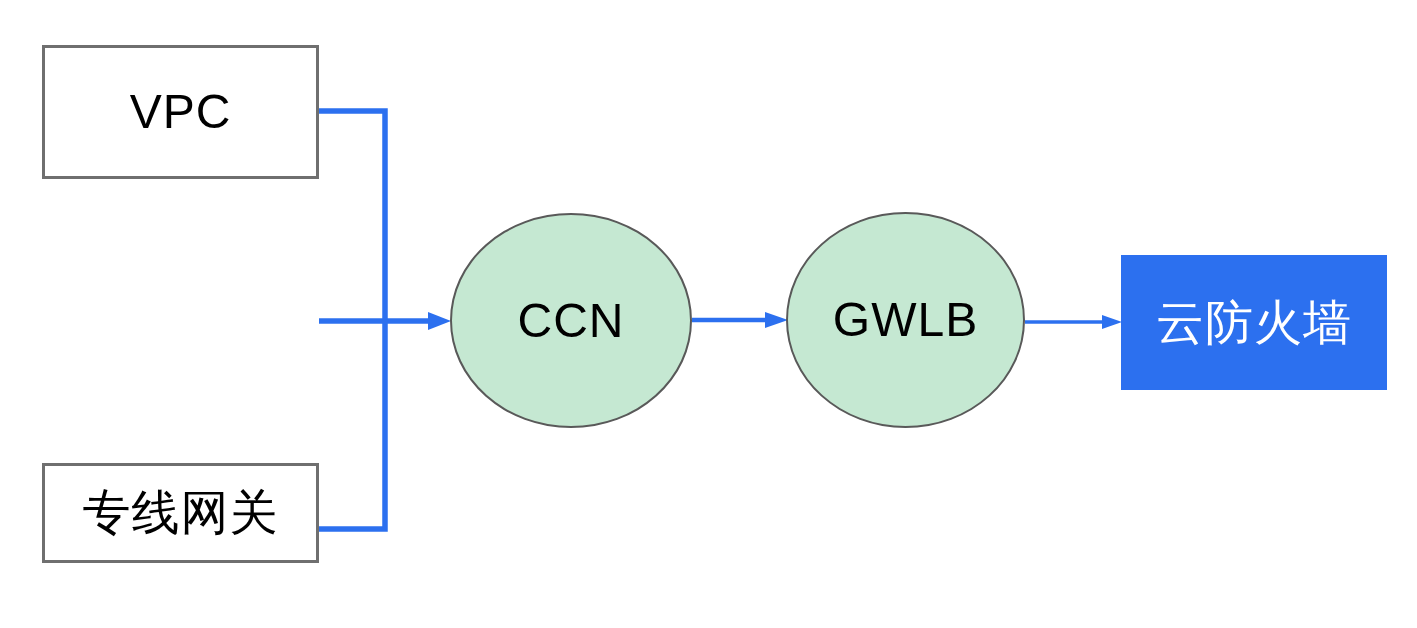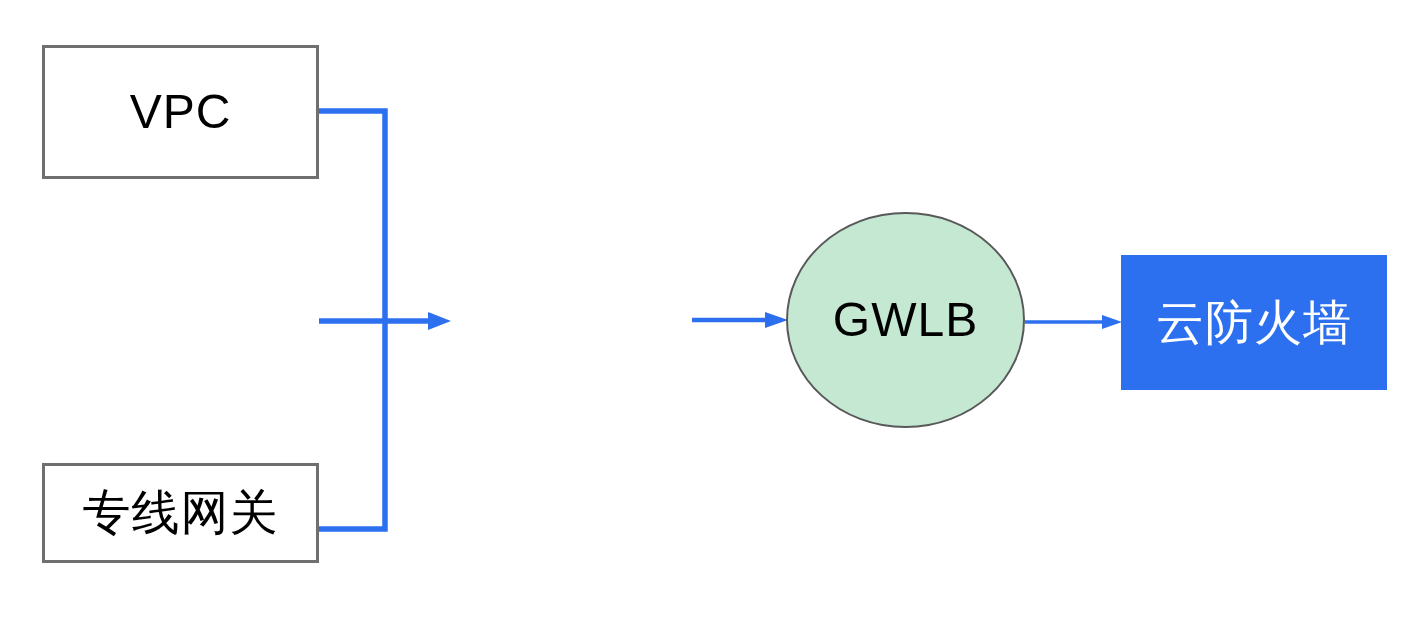--- a/index.html
+++ b/index.html
@@ -77,20 +77,23 @@
 
   <div class="node rect-node" id="node-vpc">
     <span>VPC</span>
   </div>
 
 
   <div class="node rect-node" id="node-direct-connect">
     <span>专线网关</span>
   </div>
 
+  <div class="node ellipse-node" id="node-ccn">
+    <span>CCN</span>
+  </div>
 
   <div class="node filled-node" id="node-cloud-firewall">
     <span>云防火墙</span>
   </div>
 
   <div class="node ellipse-node" id="node-gwlb">
     <span>GWLB</span>
   </div>
 
 </div>

